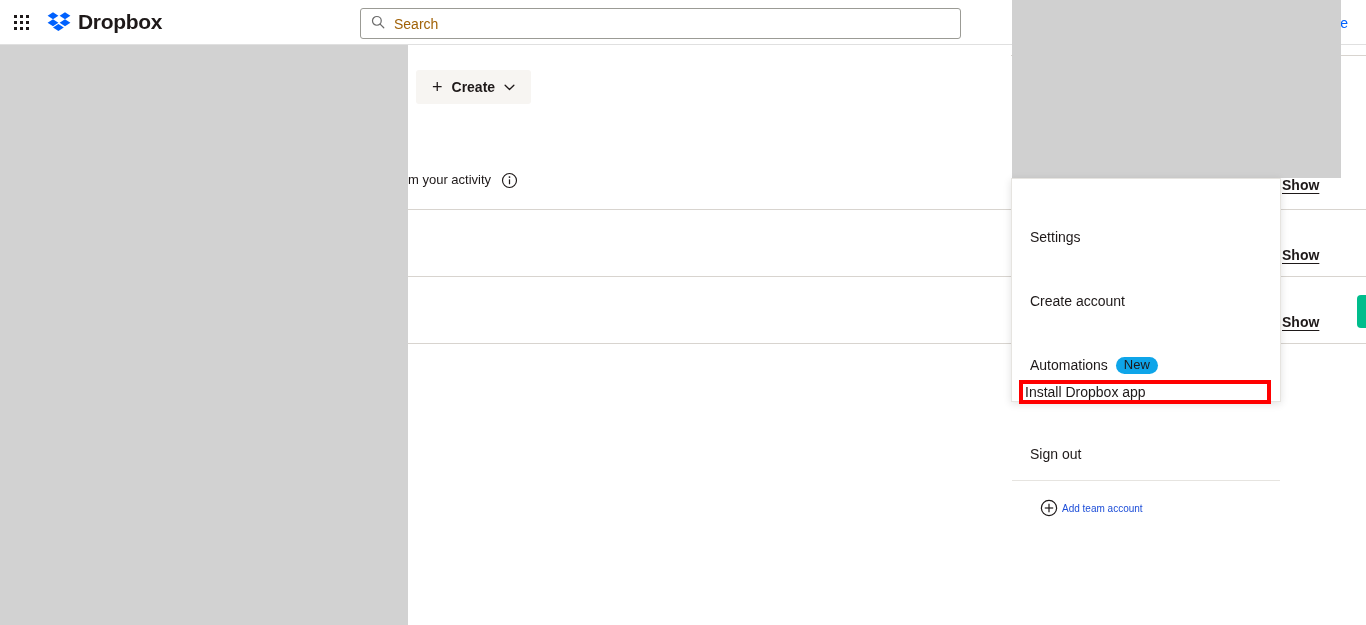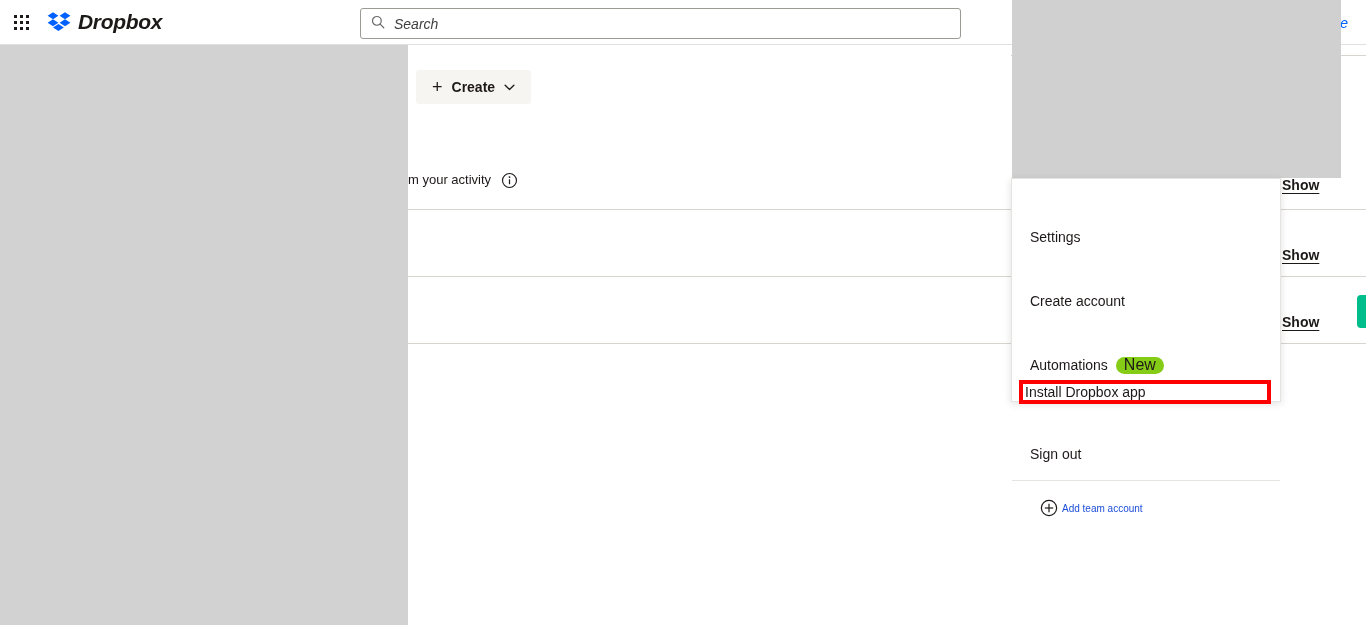--- a/index.html
+++ b/index.html
@@ -11,21 +11,20 @@
   }
   #root { position: relative; width: 1366px; height: 625px; background:#fff; }
 
   
   .header {
     position: absolute; top: 0; left: 0; width: 1366px; height: 45px;
     background: #ffffff;
     border-bottom: 1px solid #e0e0e0;
     display: flex; align-items: center;
     z-index: 5;
-    font-style: italic;
   }
   .grid-icon {
     position: absolute; left: 14px; top: 15px;
     width: 17px; height: 16px;
     display: grid; grid-template-columns: repeat(3, 3px); grid-template-rows: repeat(3,3px);
     gap: 3px;
   }
   .grid-icon i { display:block; width:3px; height:3px; background:#1e1919; }
   .brand {
     position: absolute; left: 47px; top: 10px;
@@ -41,21 +40,21 @@
     width: 601px; height: 31px;
     border: 1px solid #9b9b95;
     border-radius: 3px;
     background: #fff;
     display: flex; align-items: center;
     padding-left: 10px;
   }
   .search-icon { width: 14px; height: 14px; flex: 0 0 auto; }
   .search-placeholder {
     margin-left: 9px;
-    font-size: 14px; color: #404040;
+    font-size: 14px; color: #a16207;
     line-height: 16px;
   }
   .header-right-text {
     position: absolute; right: 18px; top: 15px;
     font-size: 14px; color: #0061fe;
     white-space: nowrap;
     overflow: hidden;
   }
 
   
@@ -134,23 +133,23 @@
   }
   .menu-item.highlight {
     border: 4px solid #ff0000;
     height: 24px;
     margin: 1px 9px 2px 7px;
     padding-left: 2px;
     background: #ffffff;
   }
   .badge-new {
     margin-left: 8px;
-    background: #84cc16;
+    background: #0ea5e9;
     color: #1e1919;
-    font-size: 16px;
+    font-size: 13px;
     border-radius: 9px;
     padding: 2px 8px 3px 8px;
     line-height: 12px;
   }
   .menu-sep { height: 1px; background: #e6e4e0; margin: 6px 0 0 0; }
   .menu-bottom {
     height: 54px;
     display: flex; align-items: center;
     padding-left: 28px; gap: 4px;
     font-size: 10px; color: #1d4ed8;

